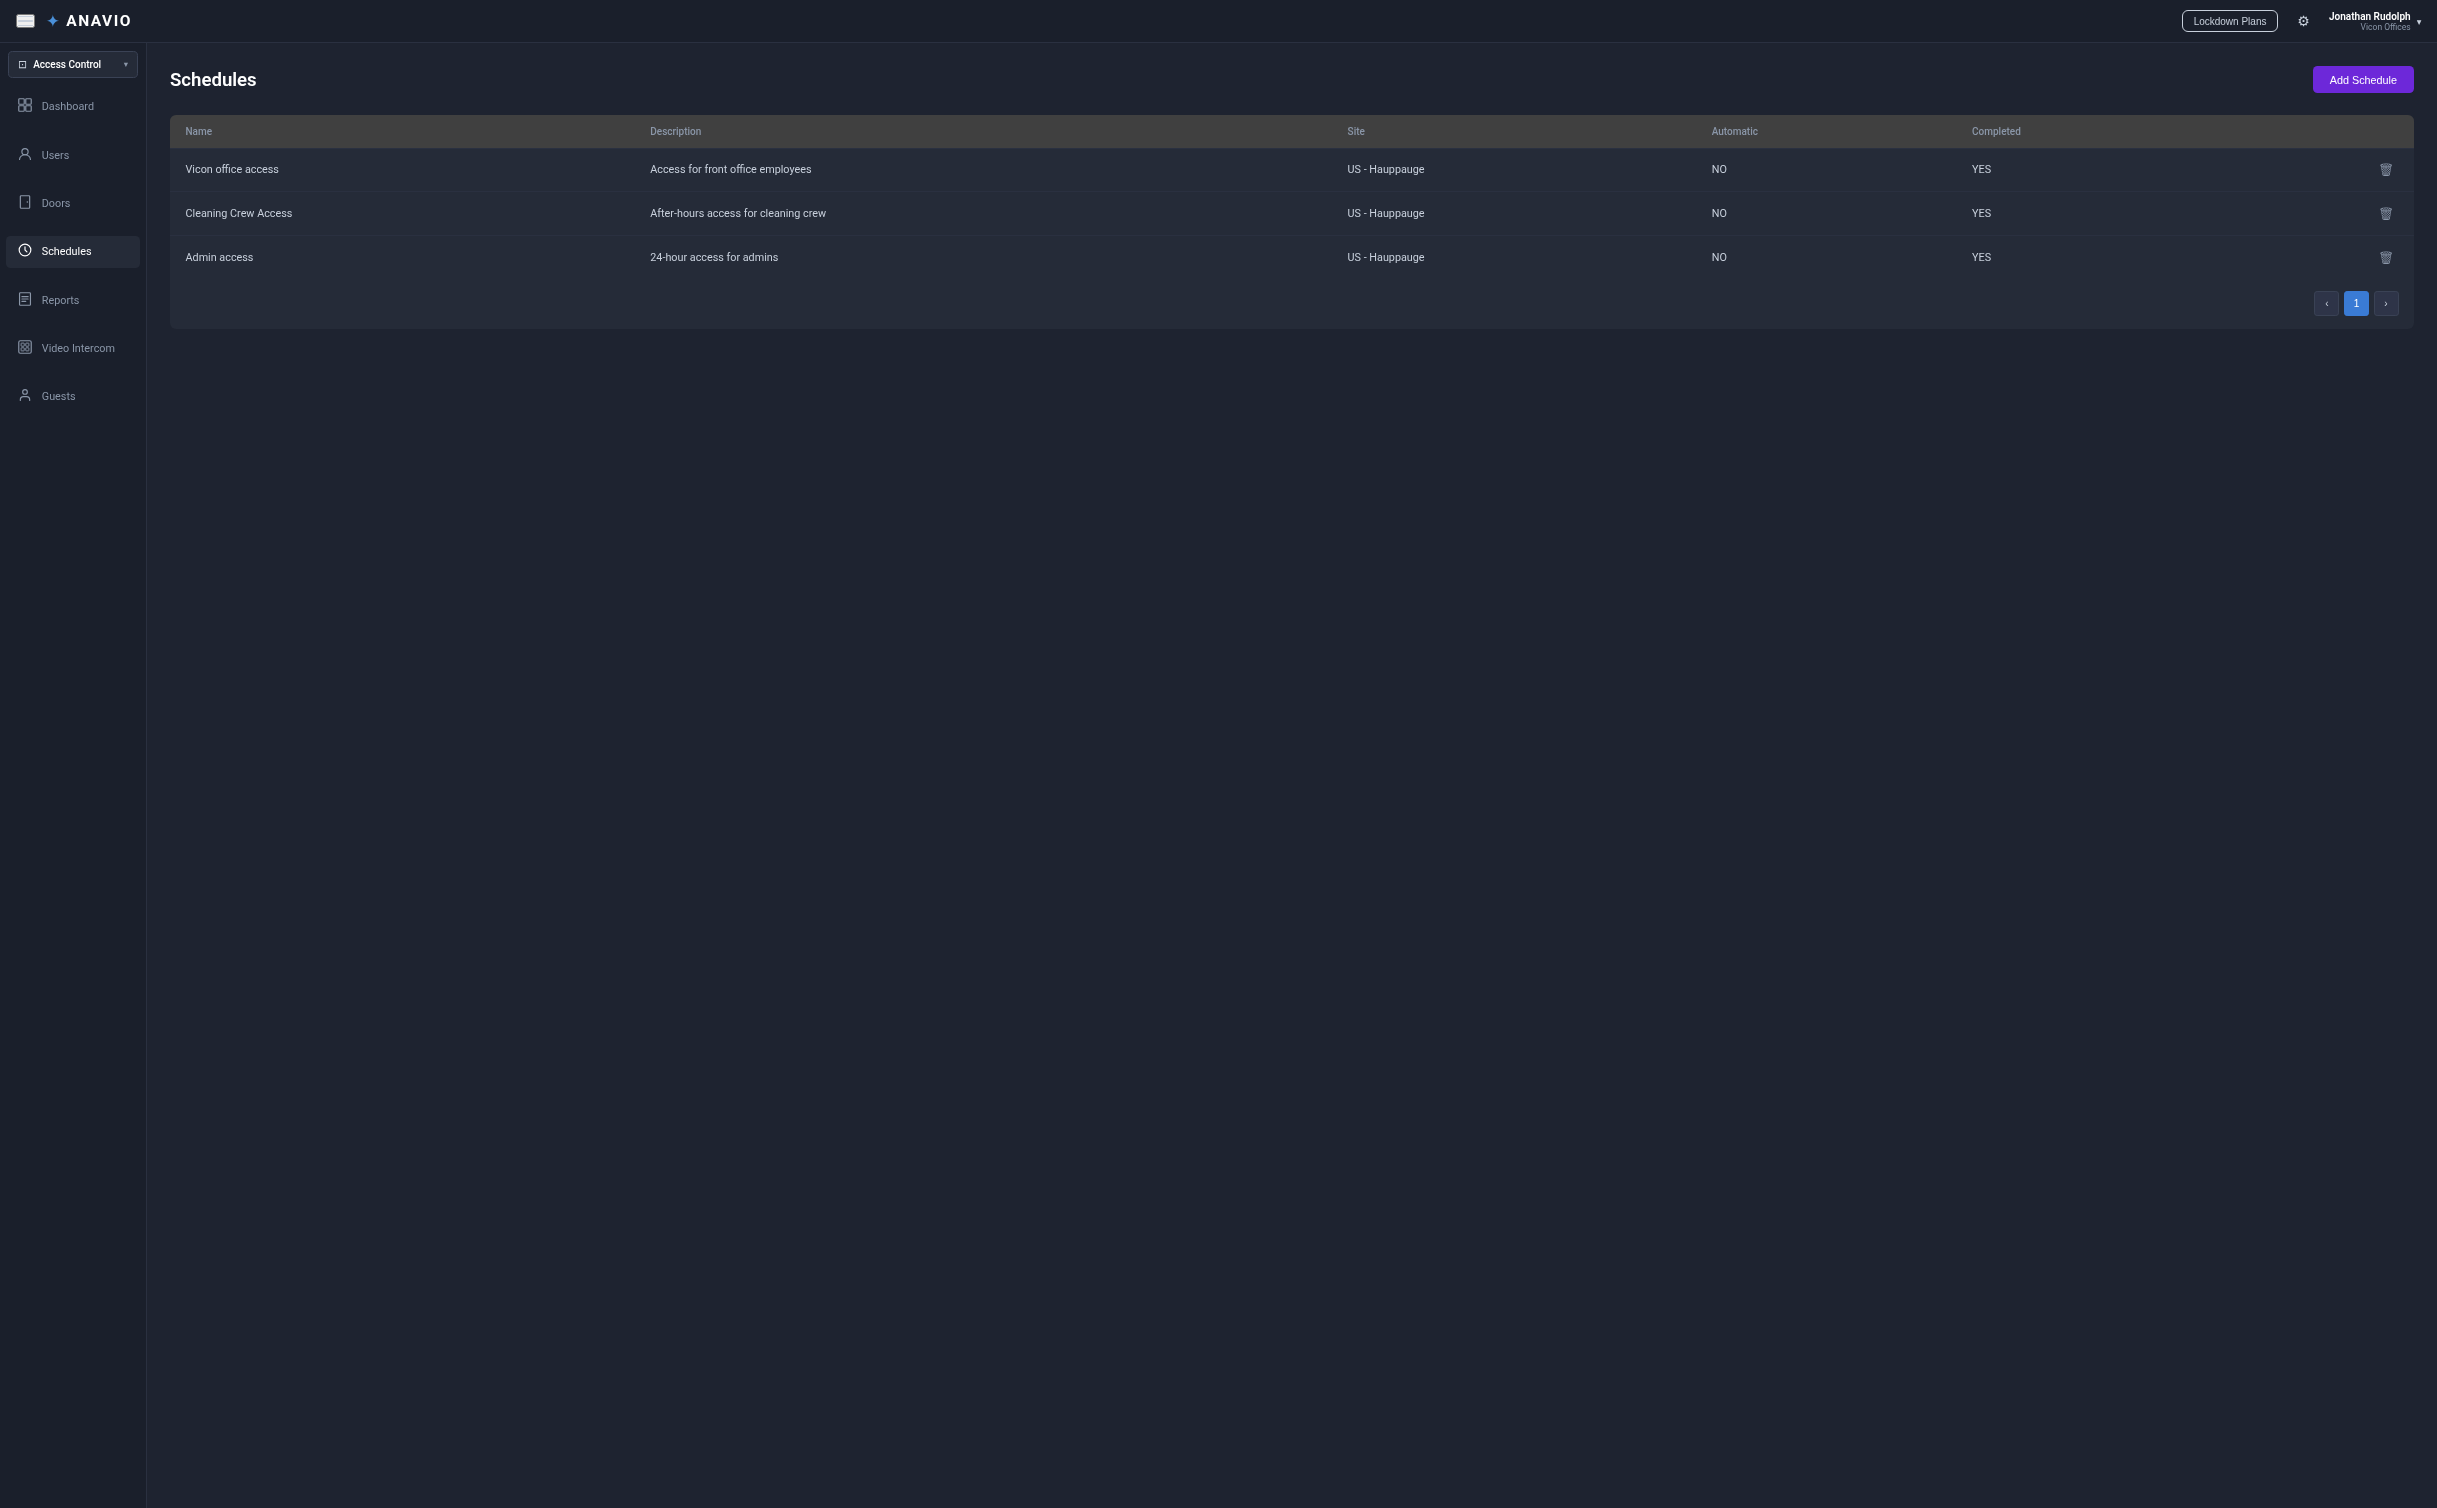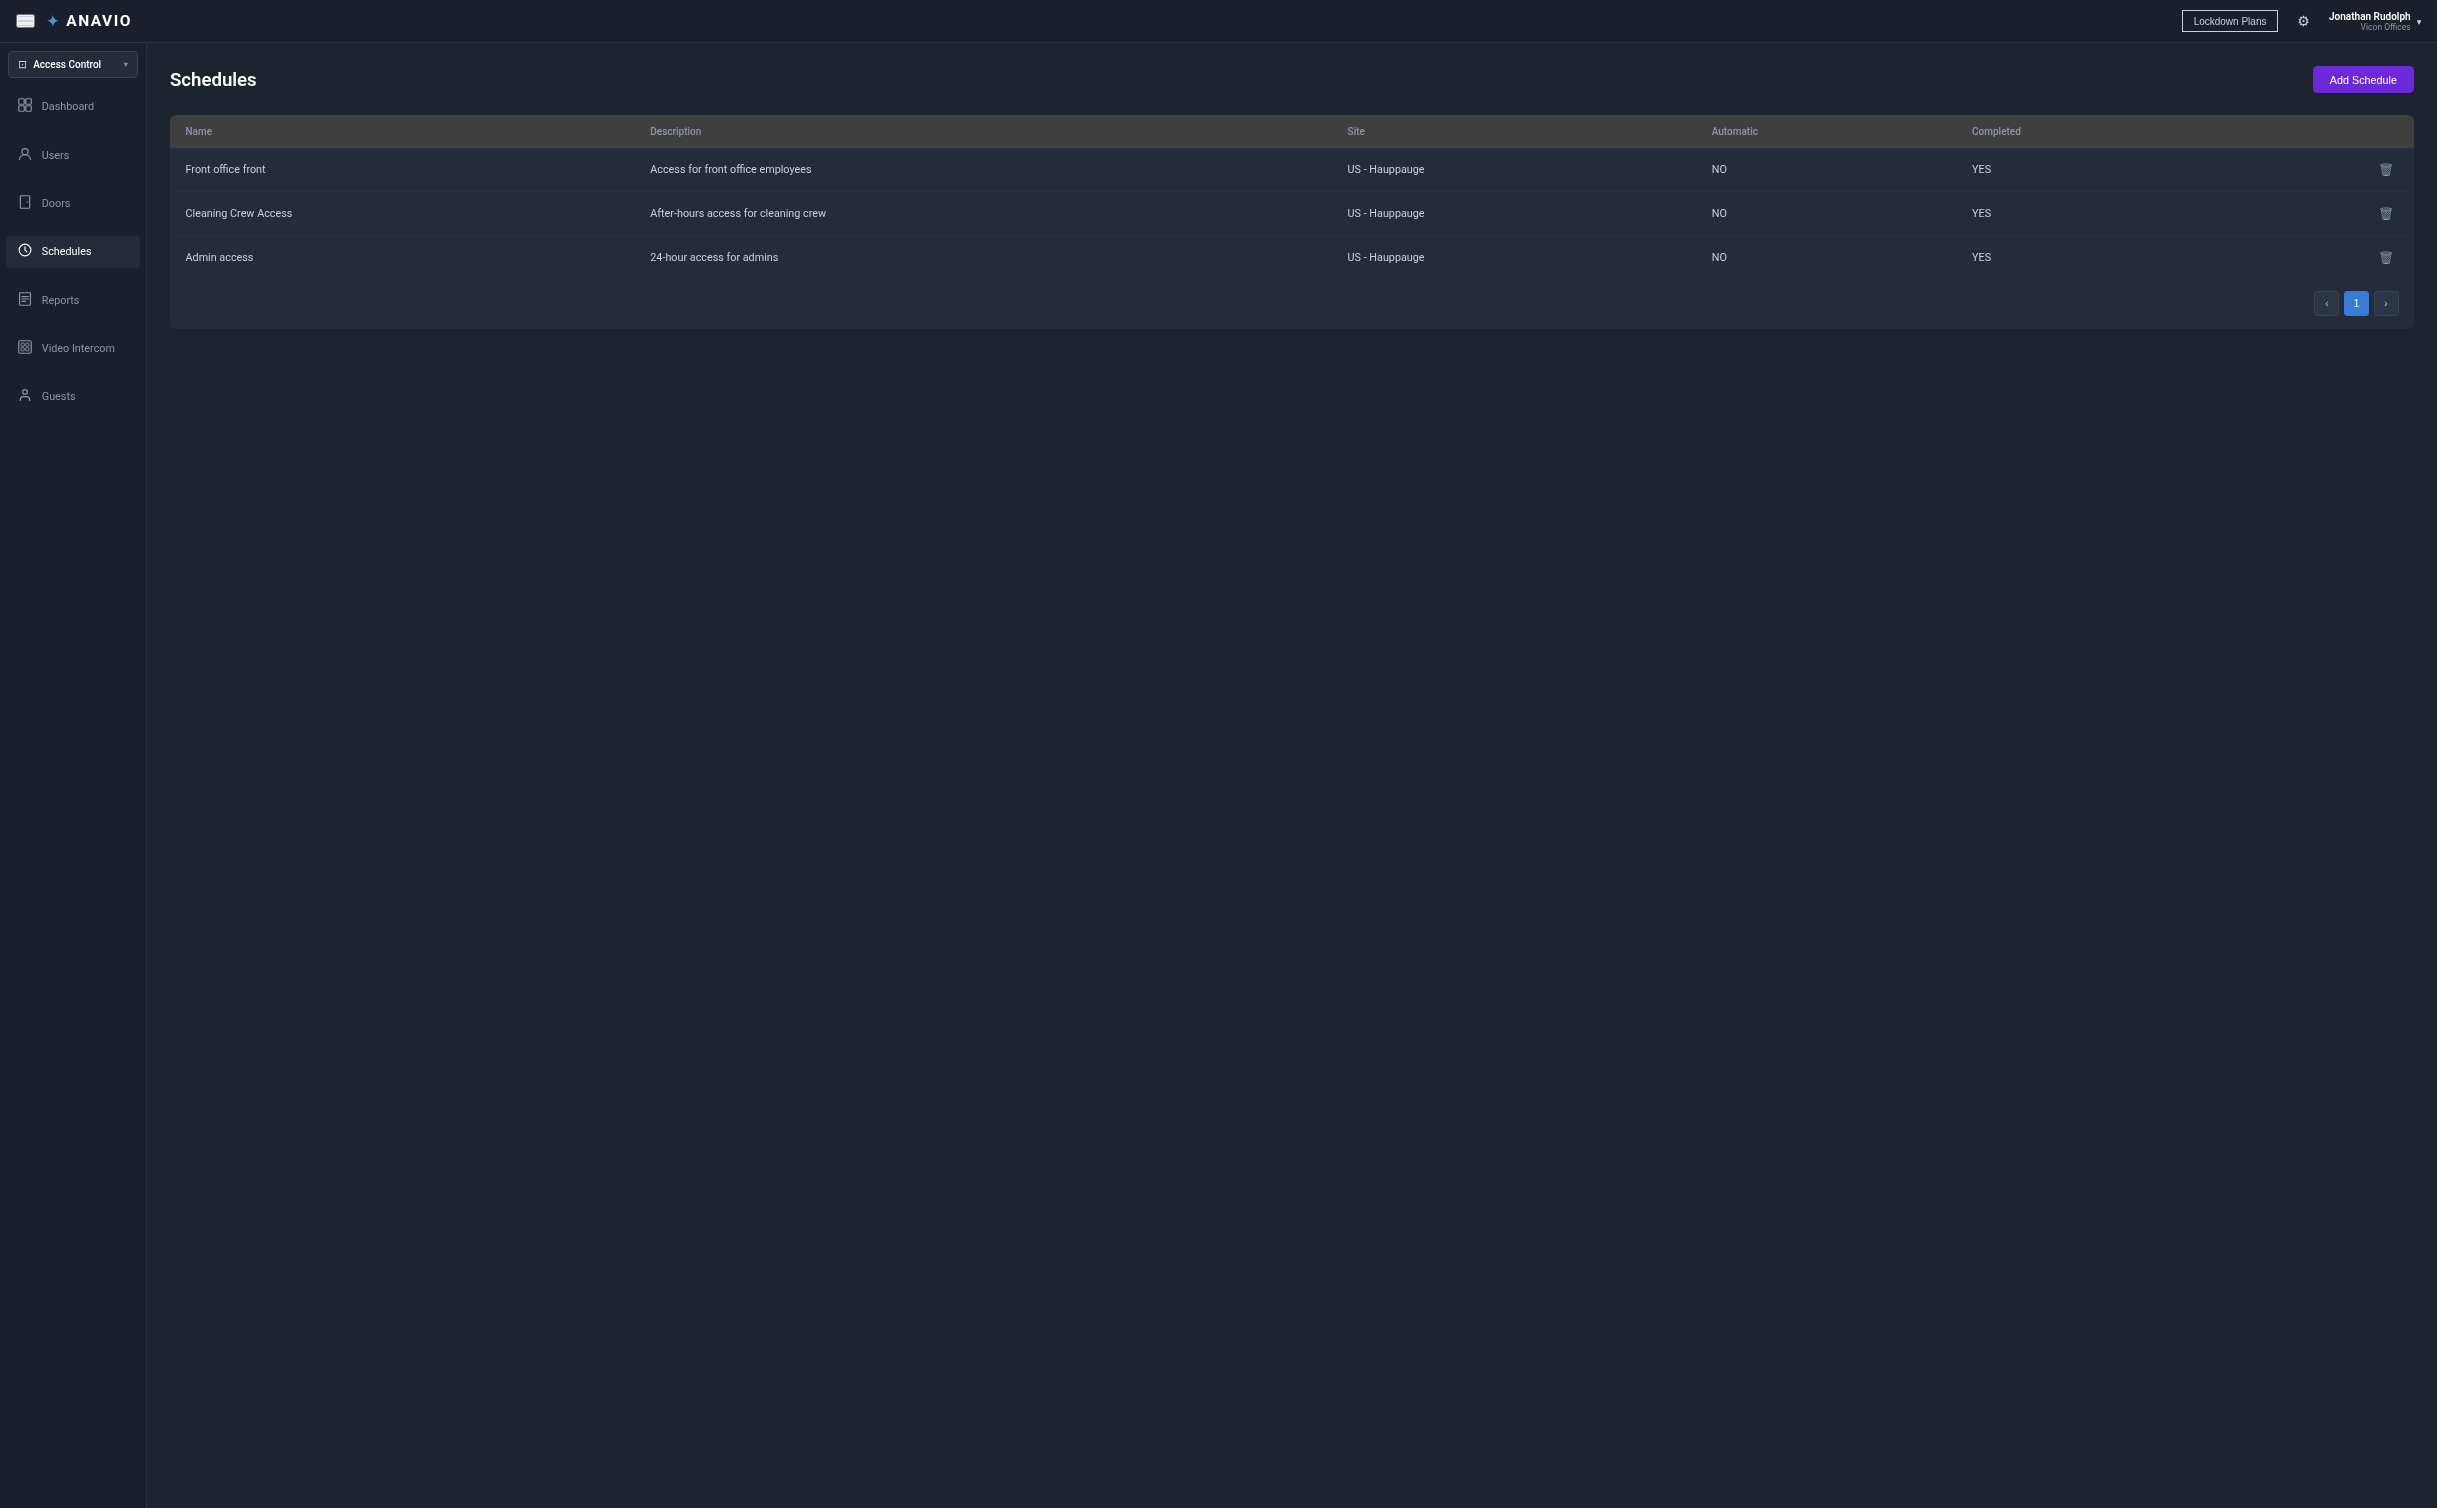--- a/index.html
+++ b/index.html
@@ -62,21 +62,21 @@
     .topnav-right {
       display: flex;
       align-items: center;
       gap: 12.4px;
     }
     .lockdown-btn {
       background: transparent;
       border: 0.8px solid #c8d0dc;
       color: #c8d0dc;
       padding: 4.6px 10.8px;
-      border-radius: 0;
+      border-radius: 6px;
       cursor: pointer;
       font-size: 10px;
     }
     .gear-btn {
       background: transparent;
       border: none;
       color: #c8d0dc;
       cursor: pointer;
       font-size: 14px;
       display: flex;
@@ -411,21 +411,21 @@
             <th>Name</th>
             <th>Description</th>
             <th>Site</th>
             <th>Automatic</th>
             <th>Completed</th>
             <th></th>
           </tr>
         </thead>
         <tbody id="table-body">
         <tr>
-              <td>Front office front</td>
+              <td>Vicon office access</td>
               <td>Access for front office employees</td>
               <td>US - Hauppauge</td>
               <td>NO</td>
               <td>YES</td>
               <td style="text-align: right;"><button class="delete-btn"><span>🗑</span></button></td>
             </tr>
             <tr>
               <td>Cleaning Crew Access</td>
               <td>After-hours access for cleaning crew</td>
               <td>US - Hauppauge</td>

